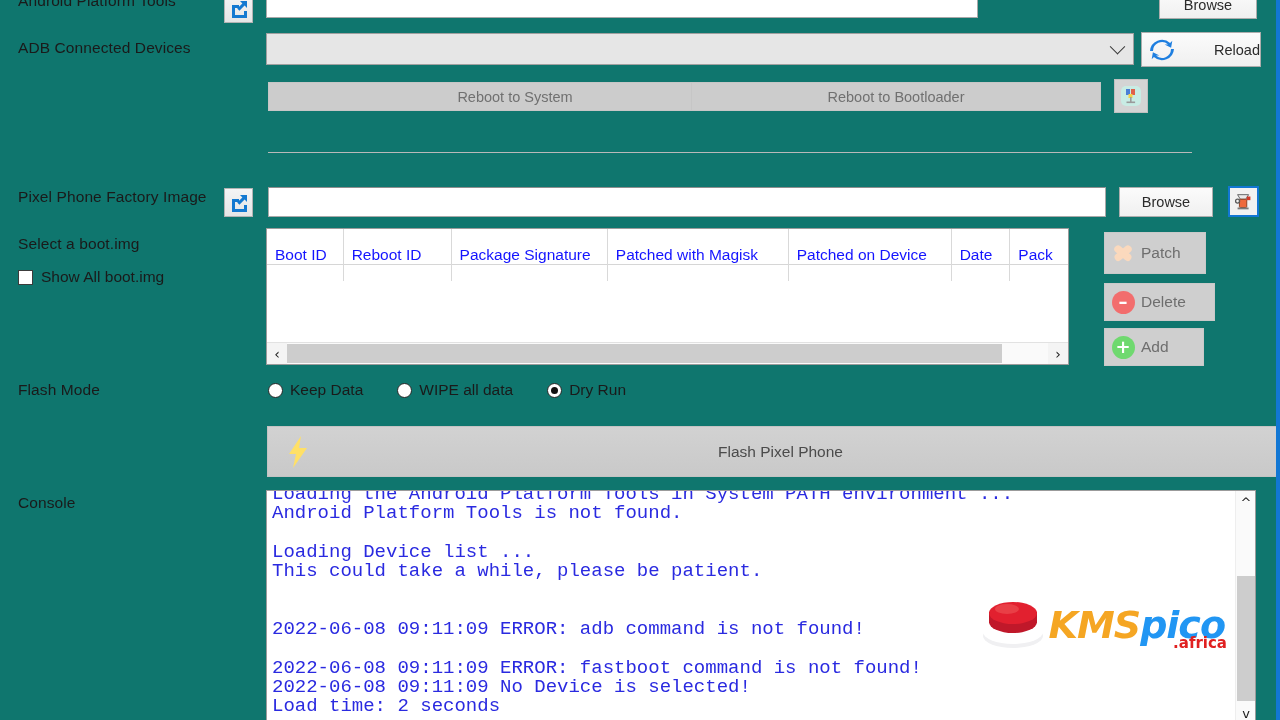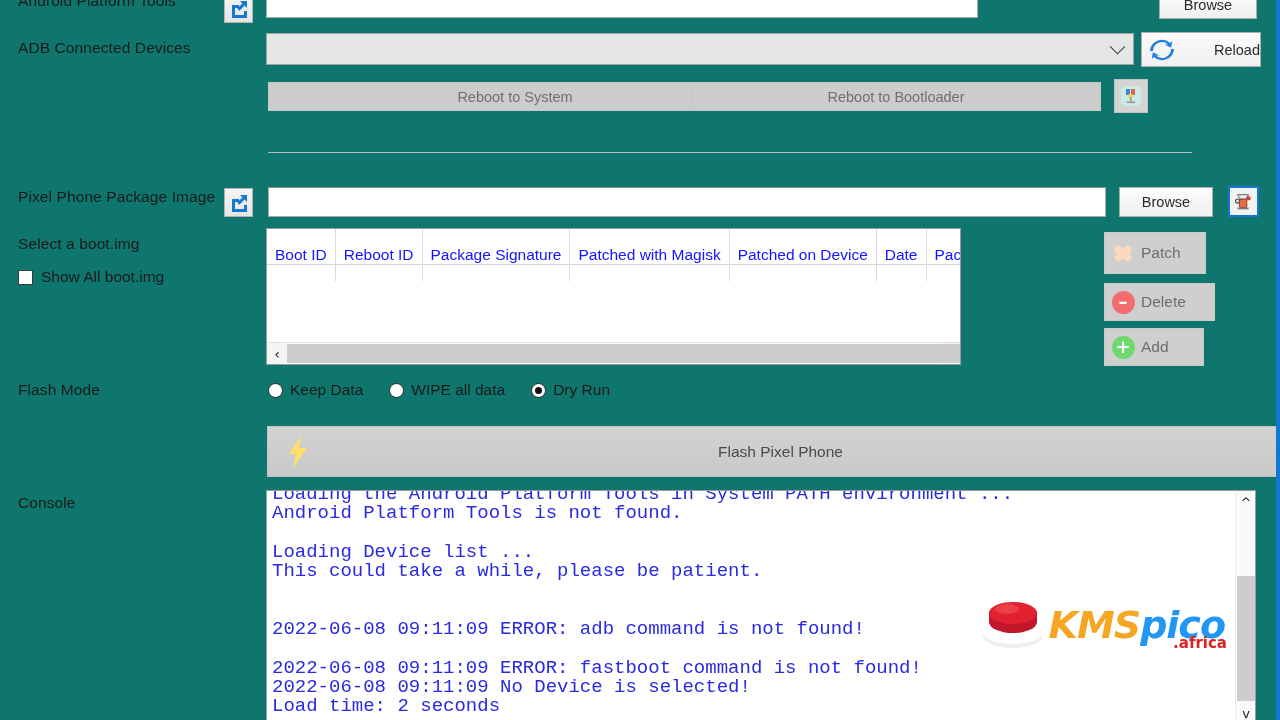--- a/index.html
+++ b/index.html
@@ -126,21 +126,21 @@
     font-family: "DejaVu Sans", sans-serif;
   }
   .hs-track { flex: 1; height: 22px; position: relative; background:#fafafa;}
   .hs-thumb {
     position: absolute; left: 0; top: 1px;
     width: 715px; height: 19px;
     background: #cdcdcd;
   }
 
   
-  .radio-row { position: absolute; display: flex; align-items: flex-start; gap: 0; }
+  .radio-row { position: absolute; display: flex; align-items: flex-start; gap: 8px; }
   .radio-item { display: flex; align-items: center; margin-right: 26px; }
   .radio {
     width: 15px; height: 15px;
     border: 1.6px solid #262626;
     border-radius: 50%;
     margin-right: 7px;
     background: #fff;
     position: relative;
     flex: none;
   }
@@ -278,21 +278,21 @@
       <rect x="6" y="4" width="4" height="6" fill="#4a7fd6"></rect>
       <rect x="11" y="4" width="4" height="6" fill="#e0604a"></rect>
       <rect x="8.5" y="9" width="4" height="4" fill="#f2d44a"></rect>
       <rect x="10" y="12" width="1.6" height="5" fill="#9a9a9a"></rect>
       <rect x="6.5" y="16.5" width="8.6" height="1.6" fill="#9a9a9a"></rect>
     </svg>
   </div>
 
   <div class="divider" style="left:268px; top:152px; width:924px;"></div>
 
-  <div class="lbl" style="top:188px;">Pixel Phone Package Image</div>
+  <div class="lbl" style="top:188px;">Pixel Phone Factory Image</div>
 
   <div class="iconbtn" style="left:224px; top:188px; width:29px; height:29px;">
     <svg width="20" height="20" viewBox="0 0 20 20">
       <path d="M3 6 h7 v3 h-4 v7 h9 v-4 h3 v7 H3 Z" fill="#1479d1"></path>
       <path d="M11 2 h7 v7 l-2.4-2.4 -5.2 5.2 -2.2-2.2 5.2-5.2 Z" fill="#1479d1"></path>
     </svg>
   </div>
 
   <div class="txtinput" style="left:268px; top:187px; width:838px; height:30px;"></div>
 
@@ -308,21 +308,21 @@
     </svg>
   </div>
 
   <div class="lbl" style="top:235px;">Select a boot.img</div>
 
   <div class="cbox-wrap" style="left:18px; top:268px;">
     <span class="cbox"></span>
     <span class="radio-label">Show All boot.img</span>
   </div>
 
-  <div class="tablebox" style="left:266px; top:228px; width:695px; height:137px;">
+  <div class="tablebox" style="left:266px; top:228px; width:803px; height:137px;">
     <div class="thead">
       <div class="th" style="width:80px;">Boot ID</div>
       <div class="th" style="width:113px;">Reboot ID</div>
       <div class="th" style="width:164px;">Package Signature</div>
       <div class="th" style="width:190px;">Patched with Magisk</div>
       <div class="th" style="width:171px;">Patched on Device</div>
       <div class="th" style="width:61px;">Date</div>
       <div class="th" style="width:60px;">Pack</div>
     </div>
     <div class="hscroll">

